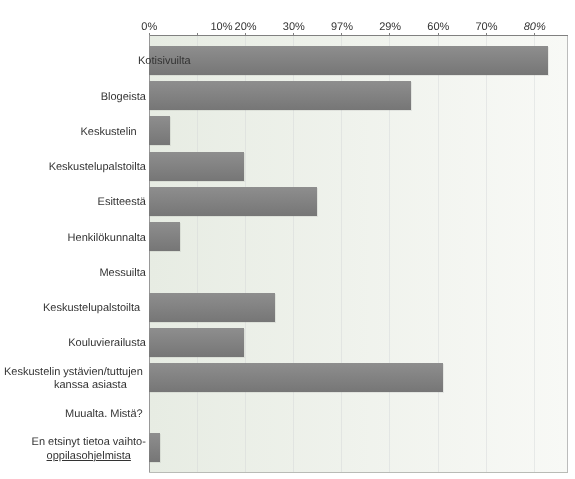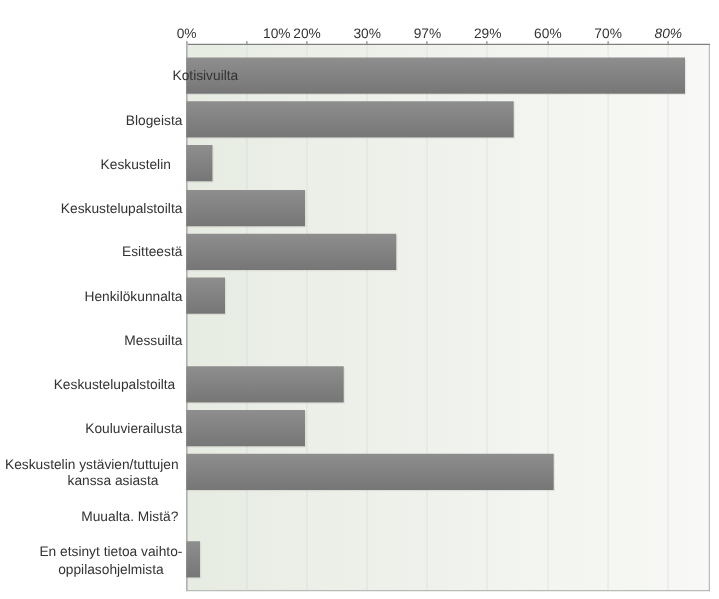--- a/index.html
+++ b/index.html
@@ -150,16 +150,16 @@
       <div class="catlabel" style="left: 48.6656px; top: 161.12px;">Keskustelupalstoilta</div>
       <div class="catlabel" style="left: 97.5875px; top: 196.34px;">Esitteestä</div>
       <div class="catlabel" style="left: 67.6188px; top: 231.56px;">Henkilökunnalta</div>
       <div class="catlabel" style="left: 99.4313px; top: 266.78px;">Messuilta</div>
       <div class="catlabel" style="left: 42.9625px; top: 302px;">Keskustelupalstoilta</div>
       <div class="catlabel" style="left: 68.2438px; top: 337.22px;">Kouluvierailusta</div>
       <div class="catlabel" style="left: 4.04063px; top: 365.69px;">Keskustelin ystävien/tuttujen</div>
       <div class="catlabel" style="left: 54px; top: 379.19px;">kanssa asiasta</div>
       <div class="catlabel" style="left: 65px; top: 407.66px;">Muualta. Mistä?</div>
       <div class="catlabel" style="left: 31.5562px; top: 436.13px;">En etsinyt tietoa vaihto-</div>
-      <div class="catlabel" style="left: 46.5328px; top: 449.63px;">oppilasohjelmista</div>
+      <div class="catlabel" style="left: 46.5328px; top: 449.63px; text-decoration: underline;">oppilasohjelmista</div>
     </div>
 
 </div>
 
 </body></html>

